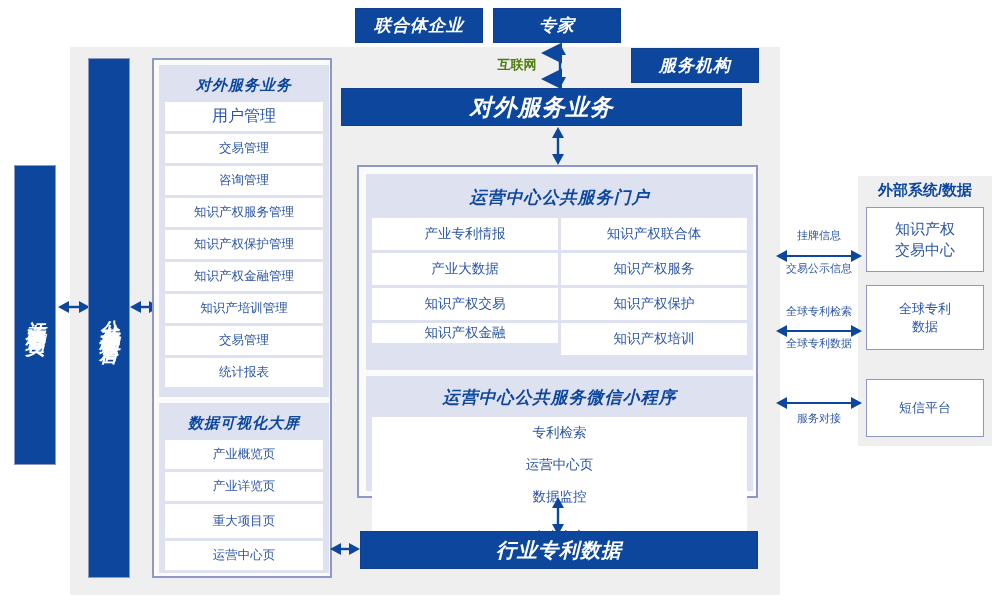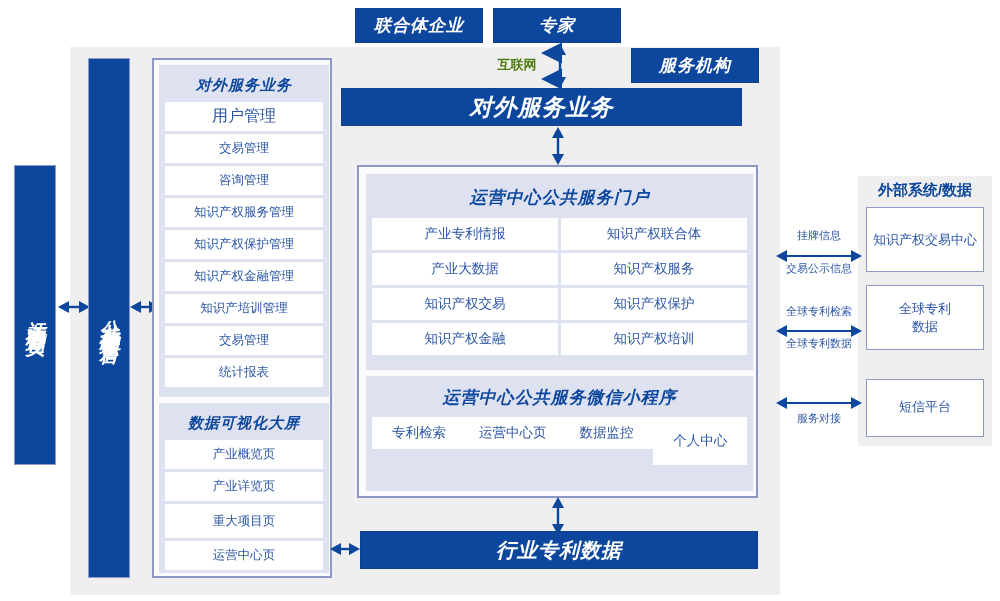--- a/index.html
+++ b/index.html
@@ -195,28 +195,28 @@
 
     <div class="group-box" style="width:387px; height:196px;">
       <div class="group-title" style="font-size:17px; padding:6px 0 9px 0;">运营中心公共服务门户</div>
       <div style="display:grid; grid-template-columns:1fr 1fr; gap:3px;">
         <div class="cell" style="height:32px; font-size:13.5px;">产业专利情报</div>
         <div class="cell" style="height:32px; font-size:13.5px;">知识产权联合体</div>
         <div class="cell" style="height:32px; font-size:13.5px;">产业大数据</div>
         <div class="cell" style="height:32px; font-size:13.5px;">知识产权服务</div>
         <div class="cell" style="height:32px; font-size:13.5px;">知识产权交易</div>
         <div class="cell" style="height:32px; font-size:13.5px;">知识产权保护</div>
-        <div class="cell" style="height:32px; font-size:13.5px;">知识产权金融</div>
+        <div class="cell" style="height:20px; font-size:13.5px;">知识产权金融</div>
         <div class="cell" style="height:32px; font-size:13.5px;">知识产权培训</div>
       </div>
     </div>
 
     <div class="group-box" style="width:387px; height:115px; margin-top:6px;">
       <div class="group-title" style="font-size:17px; padding:4px 0 8px 0;">运营中心公共服务微信小程序</div>
-      <div style="display:grid; grid-template-columns:1fr 1fr 1fr 1fr; gap:0;">
+      <div style="display:grid; grid-template-columns:1fr; gap:0;">
         <div class="cell" style="height:32px; font-size:13.5px;">专利检索</div>
         <div class="cell" style="height:32px; font-size:13.5px;">运营中心页</div>
         <div class="cell" style="height:32px; font-size:13.5px;">数据监控</div>
         <div class="cell" style="height:48px; font-size:13.5px;">个人中心</div>
       </div>
     </div>
   </div>
 
   <svg class="arrow" style="left:546px; top:497px; width:24px; height:38px;" viewBox="0 0 24 38">
     <line x1="12" y1="10" x2="12" y2="28" stroke="#0c479d" stroke-width="2.4"></line>
@@ -229,31 +229,31 @@
     <path d="M0 11 L11 5 L11 17 Z" fill="#0c479d"></path>
     <path d="M30 11 L19 5 L19 17 Z" fill="#0c479d"></path>
   </svg>
 
   <div class="abs blue-bar" style="left:360px; top:531px; width:398px; height:38px; font-size:20px;">行业专利数据</div>
 
   <div class="abs ext-panel" style="left:858px; top:176px; width:134px; height:270px;"></div>
 
   <div class="abs ext-title" style="left:858px; top:181px; width:134px; font-size:15px;">外部系统/数据</div>
 
-  <div class="abs ext-box" style="left:866px; top:207px; width:118px; height:65px; font-size:13px; ">
+  <div class="abs ext-box" style="left:866px; top:207px; width:118px; height:65px; font-size:15px; flex-direction:column;">
     <span>知识产权</span>
     <span>交易中心</span>
   </div>
 
   <div class="abs ext-box" style="left:866px; top:285px; width:118px; height:65px; font-size:13px; flex-direction:column;">
     <span>全球专利</span>
     <span>数据</span>
   </div>
 
-  <div class="abs ext-box" style="left:866px; top:379px; width:118px; height:58px; font-size:13px;font-family:Liberation Mono, monospace;">短信平台</div>
+  <div class="abs ext-box" style="left:866px; top:379px; width:118px; height:58px; font-size:13px;">短信平台</div>
 
   <svg class="arrow" style="left:776px; top:245px; width:86px; height:22px;" viewBox="0 0 86 22">
     <line x1="9" y1="11" x2="77" y2="11" stroke="#0c479d" stroke-width="2.2"></line>
     <path d="M0 11 L11 5 L11 17 Z" fill="#0c479d"></path>
     <path d="M86 11 L75 5 L75 17 Z" fill="#0c479d"></path>
   </svg>
   <div class="arrow-label" style="left:776px; top:228px; width:86px;">挂牌信息</div>
   <div class="arrow-label" style="left:770px; top:261px; width:98px;">交易公示信息</div>
 
   <svg class="arrow" style="left:776px; top:320px; width:86px; height:22px;" viewBox="0 0 86 22">

